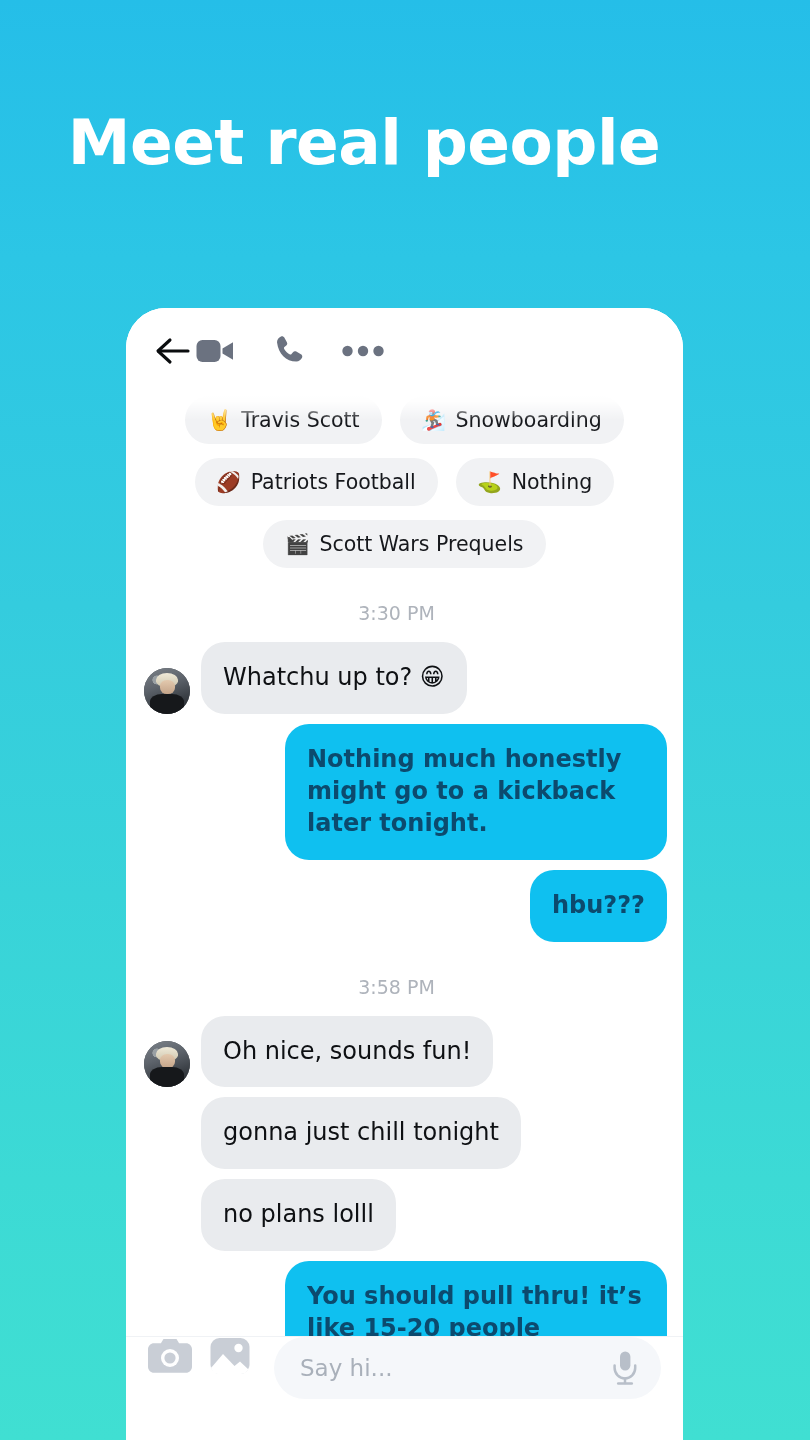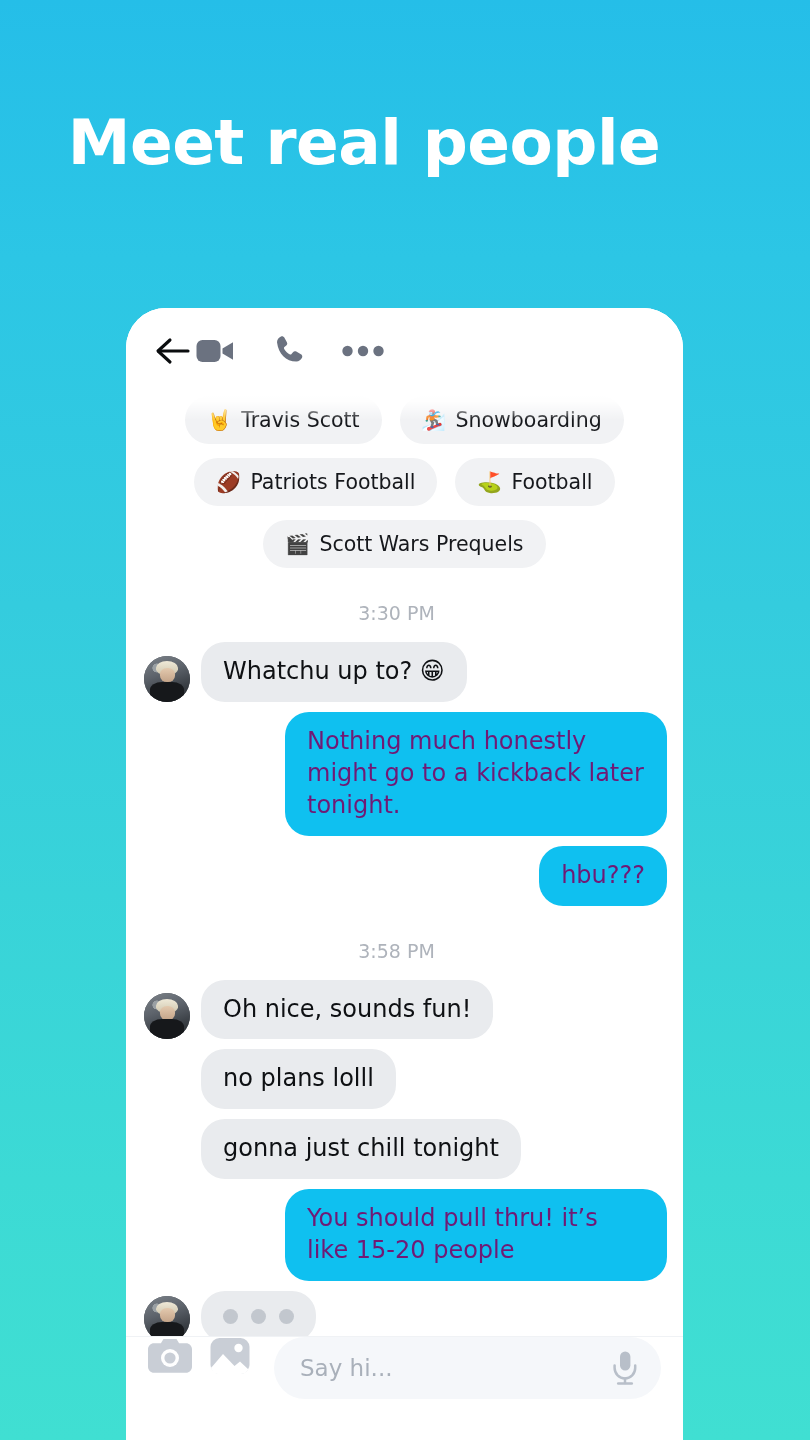--- a/index.html
+++ b/index.html
@@ -150,35 +150,35 @@
     position: absolute;
     left: 12%; top: 56%;
     width: 76%; height: 48%;
     border-radius: 34% 34% 12% 12%;
     background: #16181b;
   }
 
   .bubble {
     max-width: 382px;
     border-radius: 24px;
-    padding: 14px 22px;
+    padding: 20px 22px;
     font-size: 24px;
     line-height: 1.33;
     font-family: "DejaVu Sans", sans-serif;
     word-wrap: break-word;
   }
   .bubble.recv {
     background: #E9EBEE;
     color: #0E1013;
     font-weight: 400;
   }
   .bubble.sent {
     background: #0FC0F0;
-    color: #701a75;
-    font-weight: 400;
+    color: #0c4a6e;
+    font-weight: 700;
   }
 
   
   .typing {
     background: #E9EBEE;
     border-radius: 24px;
     padding: 18px 22px;
     display: flex;
     align-items: center;
     gap: 13px;
@@ -288,21 +288,21 @@
           <div class="tag">
             <span class="emoji">🏂</span>
             <span>Snowboarding</span>
           </div>
           <div class="tag">
             <span class="emoji">🏈</span>
             <span>Patriots Football</span>
           </div>
           <div class="tag">
             <span class="emoji">⛳</span>
-            <span>Football</span>
+            <span>Nothing</span>
           </div>
           <div class="tag">
             <span class="emoji">🎬</span>
             <span>Scott Wars Prequels</span>
           </div>
         </div>
 
       <div id="messages-host">
           <div class="timestamp">3:30 PM</div>
           <div class="row recv">
@@ -329,25 +329,25 @@
                 <div class="ph-bg"></div>
                 <div class="ph-hair"></div>
                 <div class="ph-face"></div>
                 <div class="ph-body"></div>
               </div>
             </div>
             <div class="bubble recv">Oh nice, sounds fun!</div>
           </div>
           <div class="row recv">
             <div class="avatar-slot"></div>
-            <div class="bubble recv">no plans lolll</div>
+            <div class="bubble recv">gonna just chill tonight</div>
           </div>
           <div class="row recv">
             <div class="avatar-slot"></div>
-            <div class="bubble recv">gonna just chill tonight</div>
+            <div class="bubble recv">no plans lolll</div>
           </div>
           <div class="row sent">
             <div class="bubble sent">You should pull thru! it’s like 15-20 people</div>
           </div>
           <div class="row recv">
             <div class="avatar-slot">
               <div class="avatar">
                 <div class="ph-bg"></div>
                 <div class="ph-hair"></div>
                 <div class="ph-face"></div>

